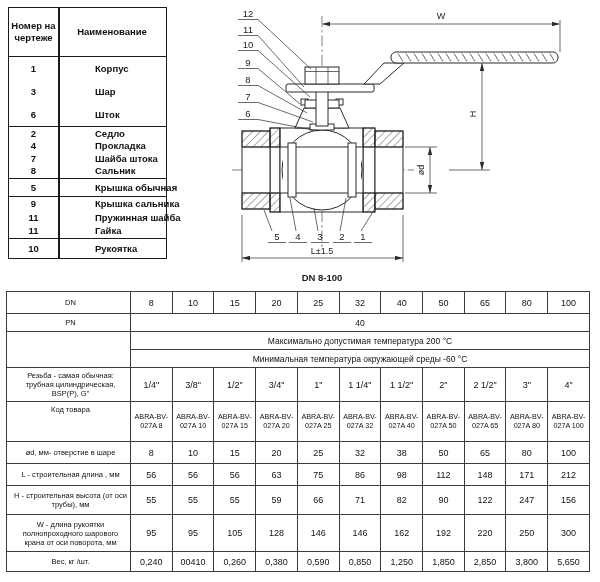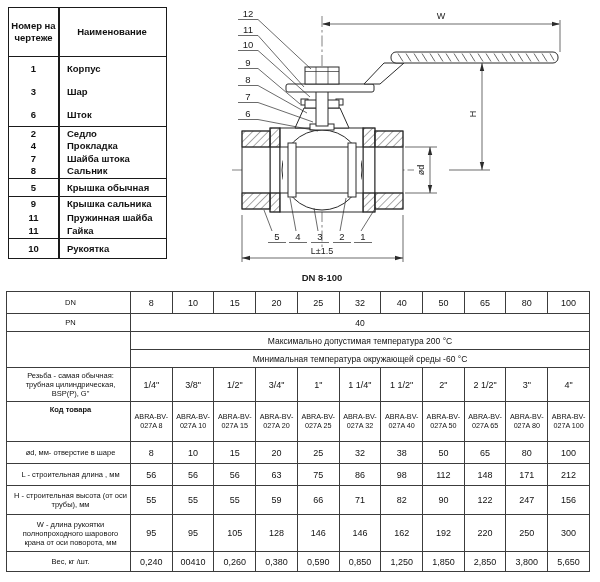--- a/index.html
+++ b/index.html
@@ -9,21 +9,21 @@
   
   .parts{position:absolute;left:8px;top:7px;width:157px;border:1.5px solid #1a1a1a;
          font-weight:bold;font-size:9.5px;color:#111;}
   .pt-header{display:grid;grid-template-columns:49px 1fr;height:48px;border-bottom:1.5px solid #1a1a1a;position:relative;}
   .pt-header>div{display:flex;align-items:center;justify-content:center;text-align:center;line-height:1.3;padding:0 2px;}
   .group{display:flex;flex-direction:column;position:relative;border-bottom:1.5px solid #1a1a1a;}
   .group:last-child{border-bottom:none;}
   .group::before,.pt-header::before{content:"";position:absolute;left:49px;top:0;bottom:0;width:1.5px;background:#1a1a1a;}
   .item{display:grid;grid-template-columns:49px 1fr;line-height:12px;}
   .item .num{text-align:center;}
-  .item .nm{padding-left:9px;white-space:nowrap;}
+  .item .nm{padding-left:9px;white-space:nowrap;margin-left:28px;}
   .g0{height:69px;justify-content:space-around;}
   .g1{height:51px;justify-content:space-evenly;}
   .g2{height:17px;justify-content:center;}
   .g3{height:41px;justify-content:space-evenly;}
   .g4{height:19px;justify-content:center;}
 
   
   .draw{position:absolute;left:228px;top:0;}
   .draw .ln{stroke:#2b2b2b;stroke-width:1;fill:none;}
   .draw .tn{stroke:#2b2b2b;stroke-width:.7;fill:none;}
@@ -33,21 +33,21 @@
   .draw text{font-family:"Liberation Sans",sans-serif;font-size:9.5px;fill:#1a1a1a;}
   .draw text.dim{font-size:9px;}
   .draw text.cap{font-size:9.5px;font-weight:bold;}
 
   
   table.spec{position:absolute;left:6px;top:291px;width:584px;border-collapse:collapse;
              table-layout:fixed;font-size:9px;color:#111;border:1.5px solid #2a2a2a;}
   table.spec td{border:1px solid #3c3c3c;text-align:center;vertical-align:middle;padding:0;overflow:hidden;}
   table.spec td.lbl{text-align:center;padding:1px 3px 1px 7px;font-size:7.5px;line-height:1.2;}
   table.spec tr.code td{font-size:7.2px;line-height:1.2;word-wrap:break-word;}
-  table.spec tr.code td.lbl{font-size:7.5px;vertical-align:top;padding-top:3px;font-weight:bold;}
+  table.spec tr.code td.lbl{font-size:7.5px;vertical-align:top;padding-top:3px;}
   table.spec td.mrg{font-size:8.5px;}
 </style>
 </head>
 <body>
 
 <div class="page">
 
   <div class="parts">
     <div class="pt-header">
       <div>Номер на чертеже</div>

